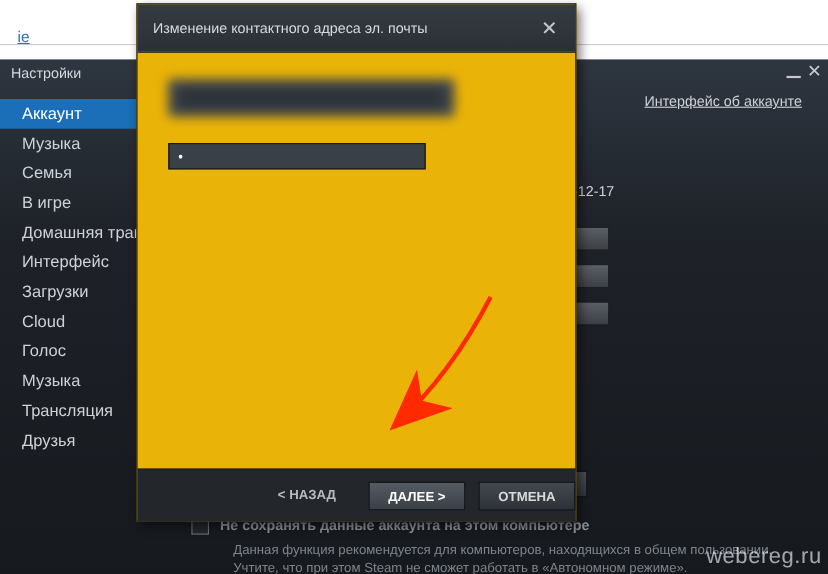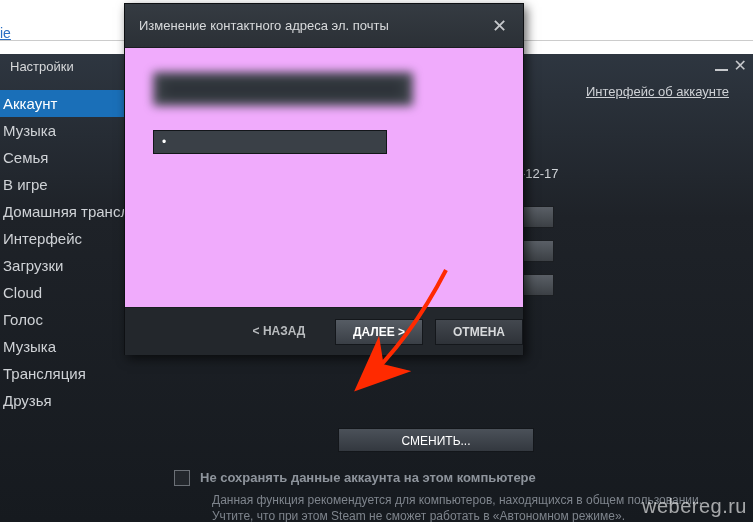--- a/index.html
+++ b/index.html
@@ -1,40 +1,40 @@
 <!DOCTYPE html>
 <html><head>
 <meta charset="utf-8">
 <style>
   * { margin: 0; padding: 0; box-sizing: border-box; }
   html, body { width: 753px; height: 522px; overflow: hidden; font-family: Arial, Helvetica, sans-serif; background: #fff; }
 
   .outer-top { position: absolute; left: 0; top: 0; width: 753px; height: 47px; background: #fff; }
   .outer-top-border { position: absolute; left: 0; top: 40px; width: 753px; height: 1px; background: #ccc; }
-  .ne-link { position: absolute; left: 0; top: 25px; font-size: 14px; color: #2a6ec2; text-decoration: underline; }
+  .ne-link { position: absolute; left: 16px; top: 25px; font-size: 14px; color: #2a6ec2; text-decoration: underline; }
 
   .settings-window {
     position: absolute;
     left: 0; top: 54px;
     width: 753px; height: 468px;
     background: linear-gradient(180deg, #2e3640 0%, #1e2228 35%, #161a1f 100%);
     color: #c6c8cc;
   }
   .settings-titlebar {
     height: 24px; display: flex; align-items: center; justify-content: space-between;
     padding: 0 6px 0 10px; font-size: 13px; color: #d6d8da;
   }
   .win-controls { display: flex; gap: 6px; align-items: center; }
   .win-min { width: 13px; height: 2px; background: #c6c8cc; margin-top: 8px; }
   .win-close { font-size: 16px; color: #c6c8cc; cursor: pointer; line-height: 1; }
 
   .settings-body { display: flex; height: calc(100% - 24px); }
   .sidebar { width: 146px; padding-top: 12px; }
   .sb-item {
-    padding: 5px 10px 5px 3px; font-size: 15px; color: #cfd2d6; cursor: pointer;
+    padding: 5px 10px 5px 20px; font-size: 15px; color: #cfd2d6; cursor: pointer;
     white-space: nowrap; overflow: hidden; text-overflow: clip;
   }
   .sb-item.active { background: #1a6fb8; color: #fff; }
 
   .content { flex: 1; position: relative; padding: 10px 18px 10px 40px; }
   .details-link {
     position: absolute; right: 24px; top: 6px; font-size: 13px;
     color: #cfd2d6; text-decoration: underline; cursor: pointer;
   }
   .date-frag {
@@ -62,22 +62,22 @@
     width: 16px; height: 16px; border: 1px solid #6b7076; background: #23272c;
     margin-right: 10px; cursor: pointer;
   }
   .chk-label { font-size: 13px; color: #8e949c; }
   .desc { position: absolute; left: 66px; top: 414px; right: 30px; font-size: 12px; color: #7e848c; line-height: 1.35; }
 
   
   .modal {
     position: absolute;
     left: 124px; top: 3px;
-    width: 400px; height: 352px;
-    background: #f0abfc;
+    width: 400px; height: 471px;
+    background: #eab308;
     border: 1px solid #0e1013;
     box-shadow: 3px 4px 10px rgba(0,0,0,0.6);
     color: #d8dadc;
   }
   .modal-titlebar {
     height: 44px; display: flex; align-items: center; justify-content: space-between;
     padding: 0 10px 0 14px;
     background: linear-gradient(180deg, #353b42 0%, #2b3036 100%);
     border-bottom: 1px solid #1a1d21;
     font-size: 13px;

